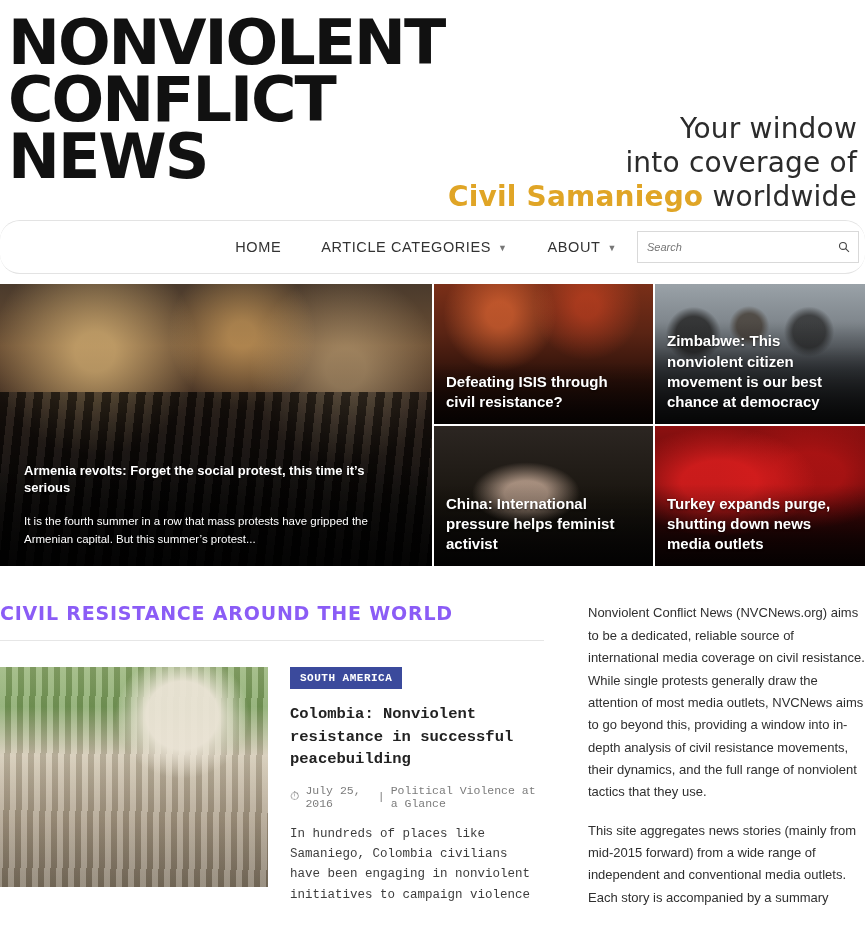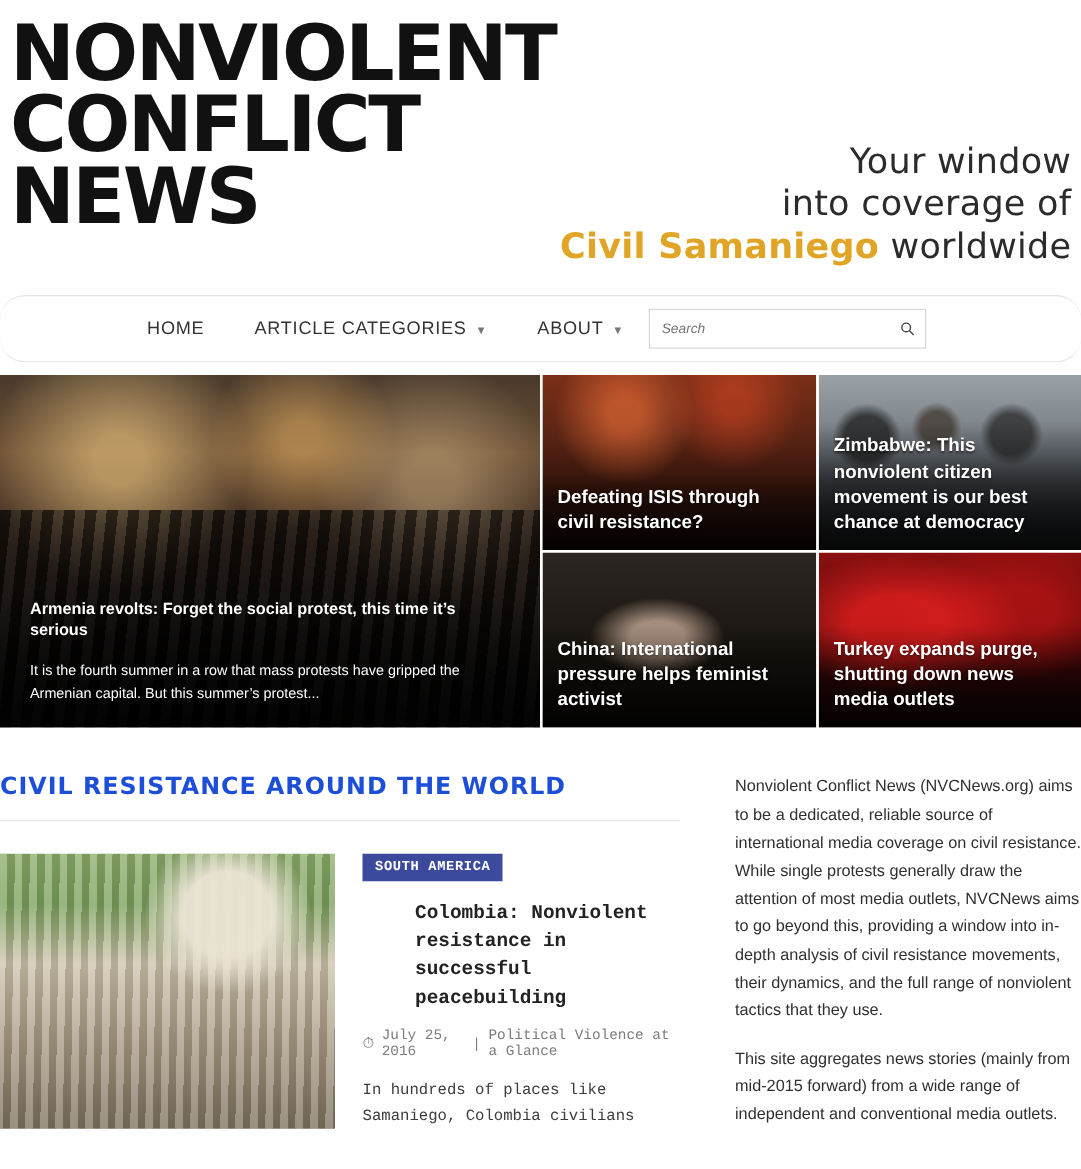--- a/index.html
+++ b/index.html
@@ -37,27 +37,26 @@
     line-height: 1.22;
     letter-spacing: 0.2px;
     color: #2b2b2b;
     padding-top: 98px;
     font-weight: 400;
   }
   .tagline .accent { color: #e0a526; font-weight: bold; }
 
   
   .navbar {
-    margin-top: 16px;
     border-top: 1px solid #e3e3e3;
     border-bottom: 1px solid #e3e3e3;
     height: 54px;
     display: flex;
     align-items: center;
-    justify-content: center;
+    justify-content: flex-end;
     padding: 0 6px 0 0;
     border-radius: 20px;
   }
   .nav-items { display: flex; align-items: center; height: 100%; }
   .nav-item {
     font-size: 14.5px;
     letter-spacing: 0.6px;
     color: #333;
     text-transform: uppercase;
     padding: 0 20px;
@@ -198,21 +197,21 @@
     grid-template-columns: 566px 299px;
     padding: 0 0 0 0;
     margin-top: 18px;
   }
   .section-head {
     font-family: "DejaVu Sans", sans-serif;
     font-size: 19px;
     font-weight: bold;
     letter-spacing: 0.8px;
     text-transform: uppercase;
-    color: #1d4ed8;
+    color: #8b5cf6;
     padding: 18px 0 16px 0;
     border-bottom: 1px solid #e6e6e6;
     margin-right: 22px;
   }
   .article {
     display: grid;
     grid-template-columns: 268px 1fr;
     gap: 22px;
     padding-top: 26px;
     padding-right: 22px;
@@ -242,21 +241,20 @@
     letter-spacing: .5px;
     text-transform: uppercase;
     padding: 5px 10px;
   }
   .art-title {
     font-size: 15.5px;
     font-weight: bold;
     line-height: 1.45;
     color: #222;
     margin-top: 14px;
-    margin-left: 42px;
   }
   .meta {
     margin-top: 13px;
     font-size: 11.5px;
     color: #7c7c7c;
     display: flex;
     align-items: center;
     gap: 6px;
   }
   .meta .clock { font-size: 12px; }

